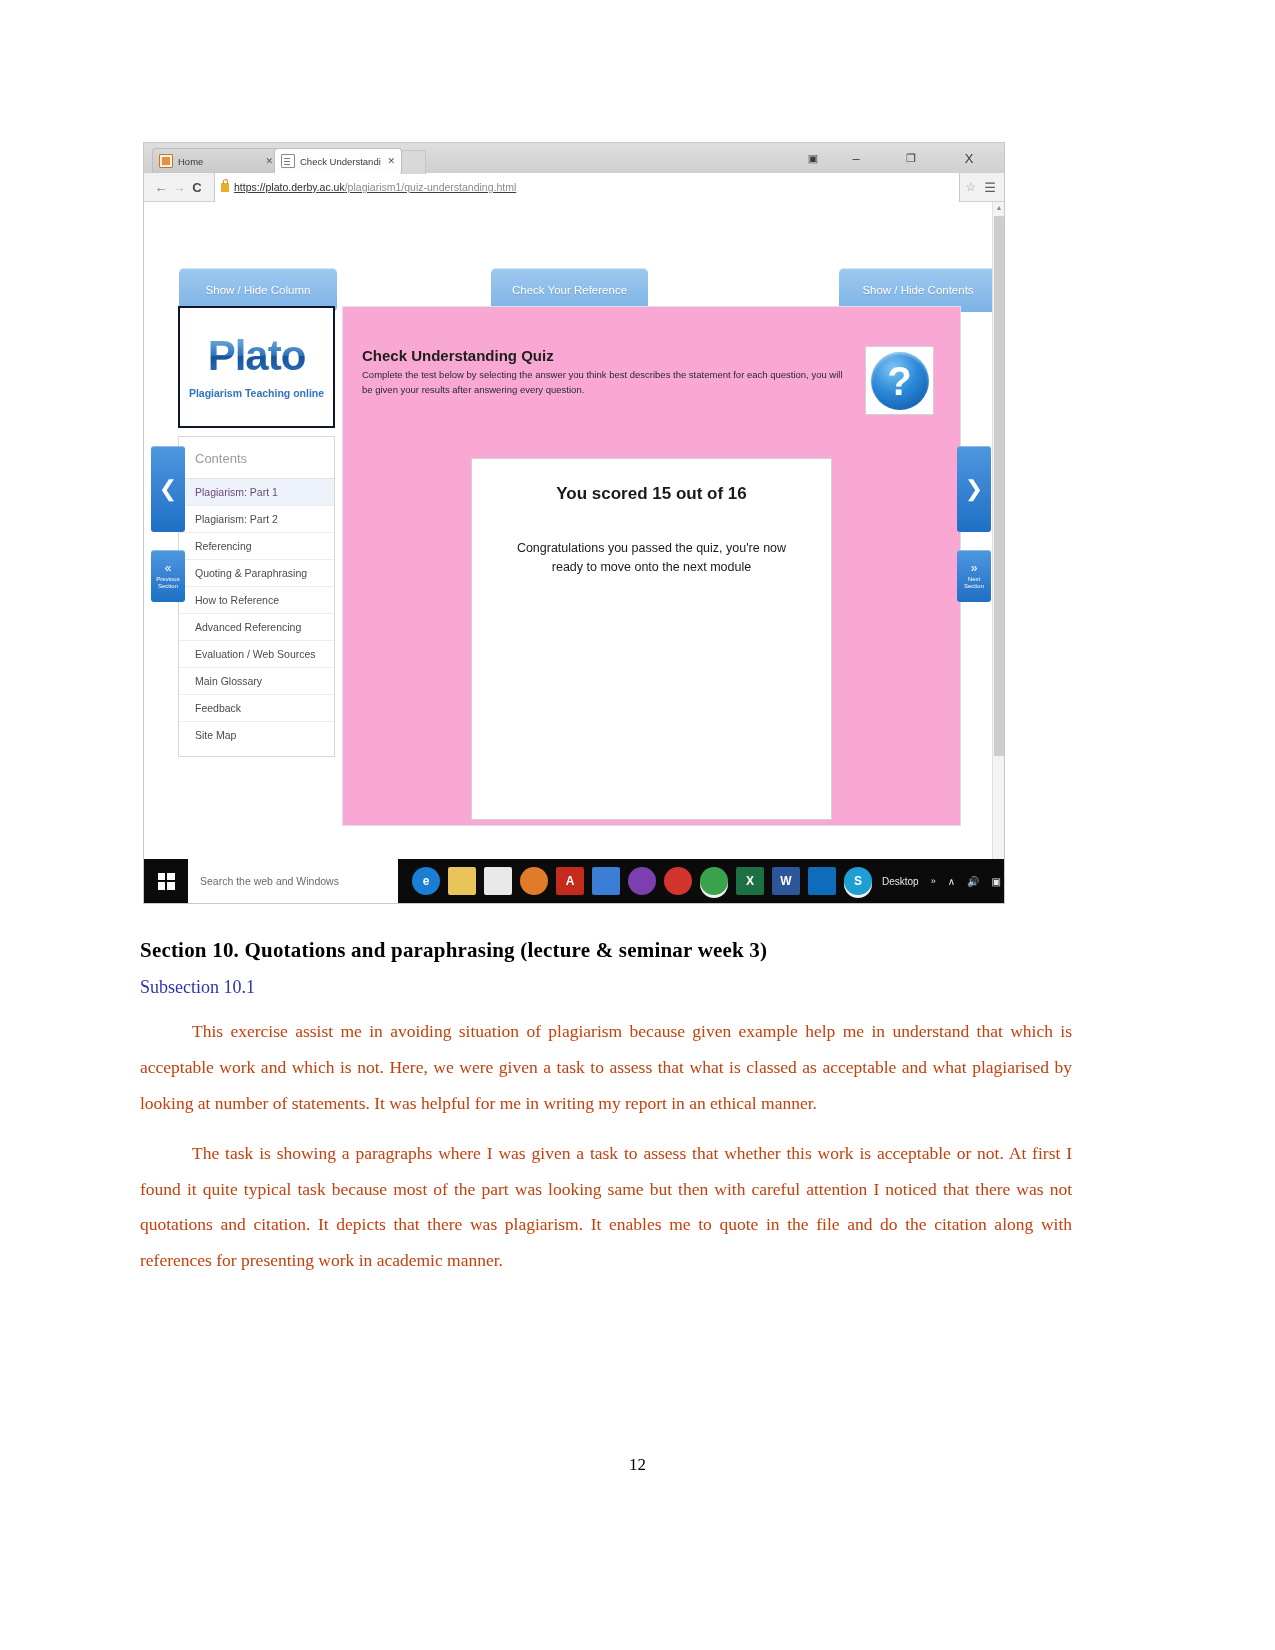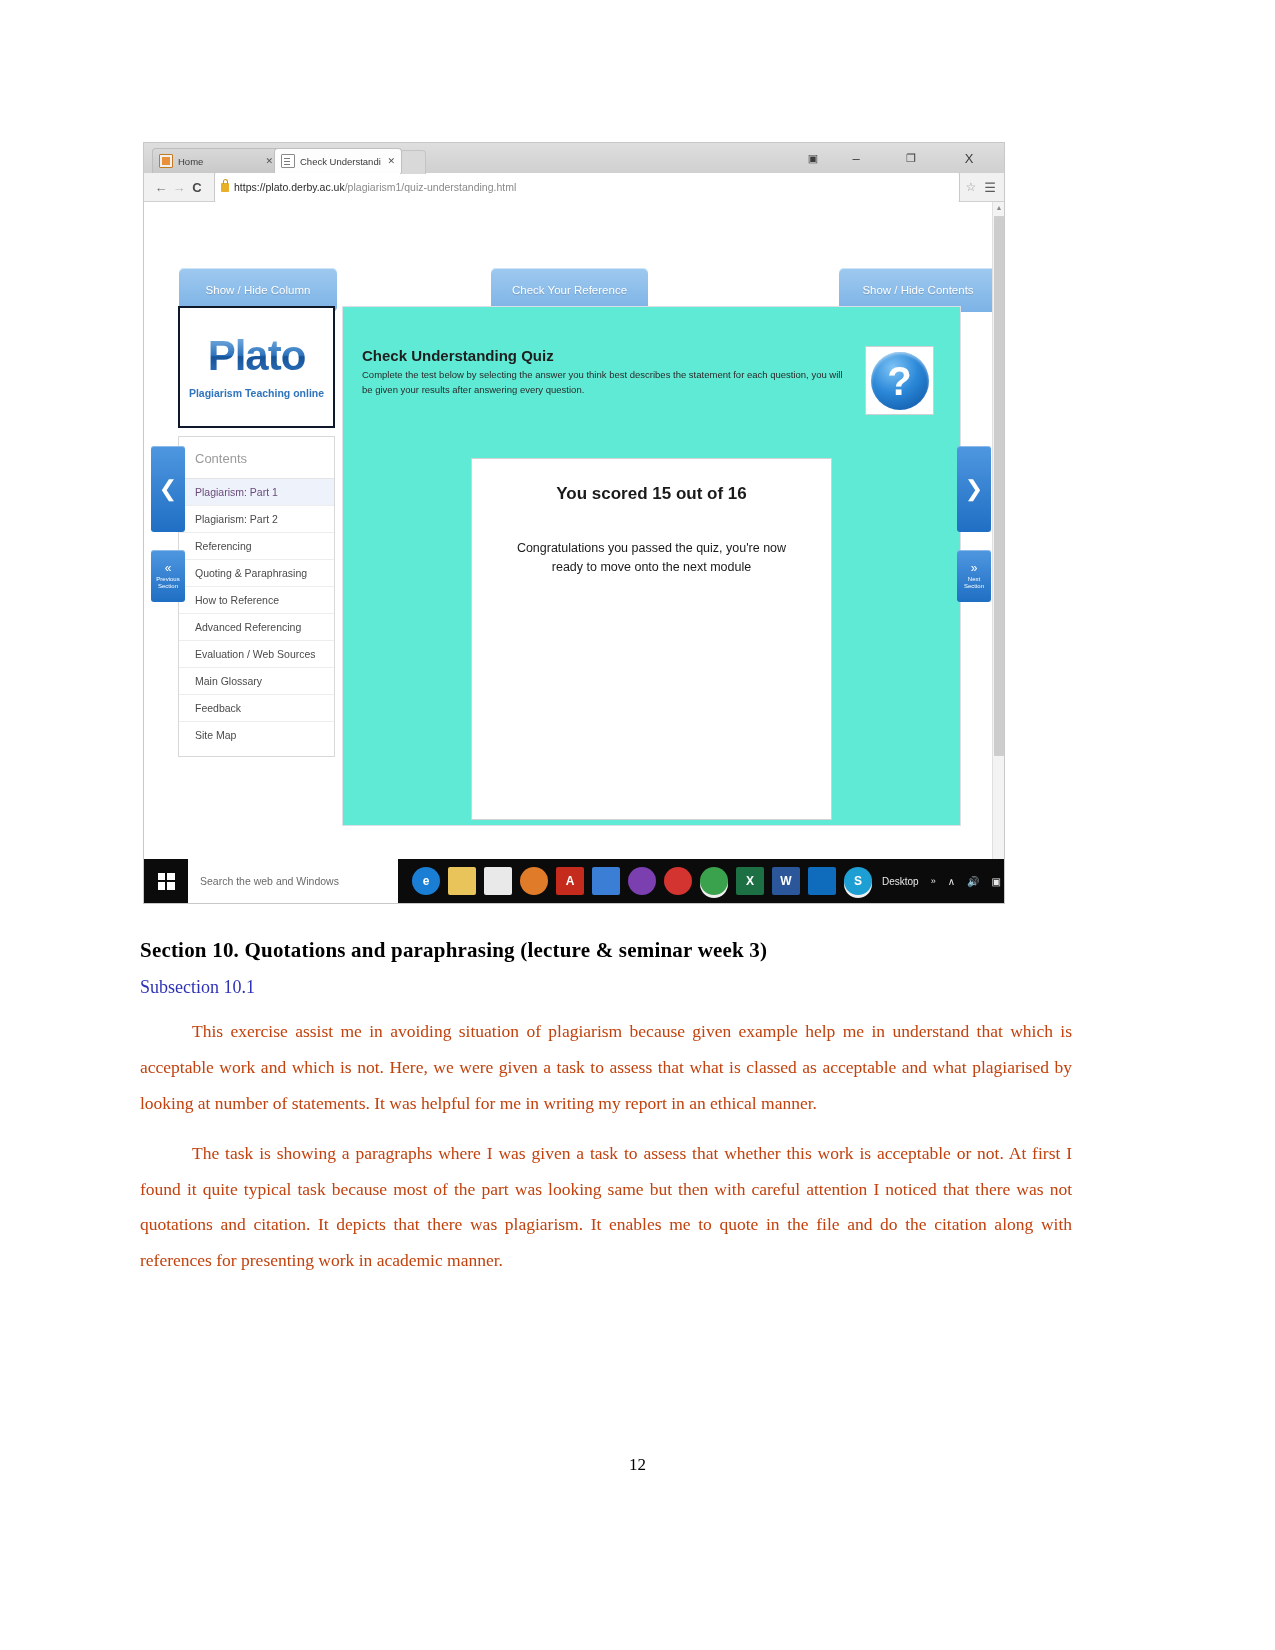--- a/index.html
+++ b/index.html
@@ -156,20 +156,21 @@
     height: 31px;
     background: #ffffff;
     border: 1px solid #c9c9c9;
     border-radius: 2px;
     display: flex;
     align-items: center;
     padding: 0 6px;
     box-sizing: border-box;
     font-size: 10.5px;
     color: #3e3e3e;
+    text-decoration: underline;
   }
   .lock {
     width: 8px; height: 9px;
     background: #e8b028;
     border-radius: 1px;
     margin-right: 5px;
     position: relative;
     flex: 0 0 auto;
   }
   .lock::before {
@@ -306,21 +307,21 @@
   }
   .toc-item.first { border-top: 1px solid #e4e4e4; }
 
   
   .mainpanel {
     position: absolute;
     left: 198px;
     top: 104px;
     width: 619px;
     height: 520px;
-    background: #5eead4;
+    background: #f9a8d4;
     border: 1px solid #dcdfe8;
     box-sizing: border-box;
   }
   .quiz-title {
     position: absolute;
     left: 19px; top: 40px;
     font-size: 15px;
     font-weight: bold;
     color: #1e1e1e;
   }

